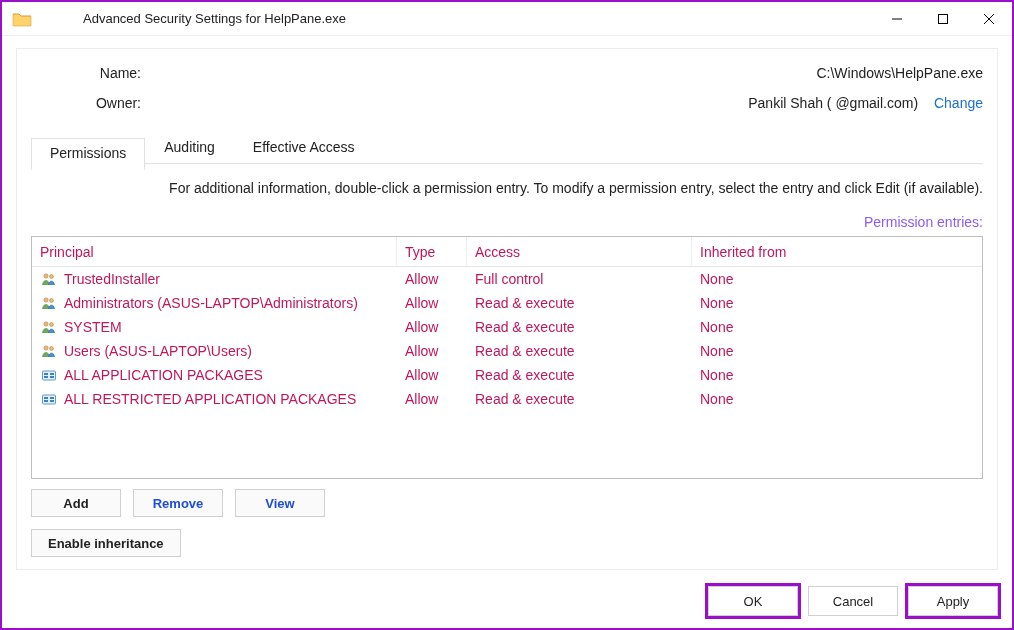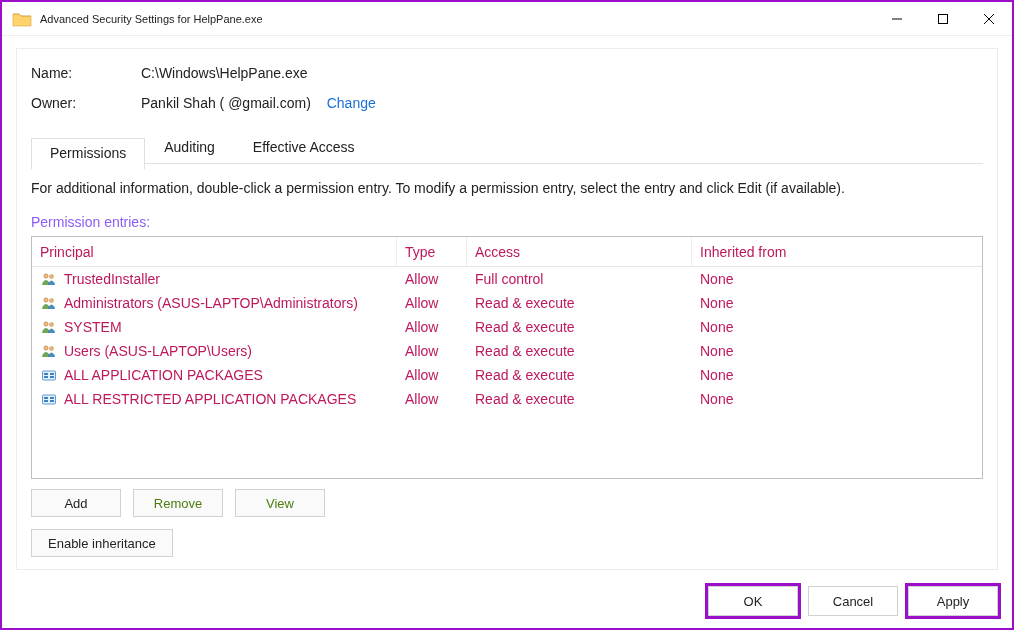--- a/index.html
+++ b/index.html
@@ -13,30 +13,30 @@
   .titlebar {
     height: 34px;
     display: flex; align-items: center;
     background: #fff;
     border-bottom: 1px solid #eee;
   }
   .titlebar .folder-icon {
     width: 20px; height: 16px; margin: 0 8px 0 10px;
     display: inline-block;
   }
-  .titlebar .title { font-size: 11px; color: #222; flex: 1; }
+  .titlebar .title { font-size: 13px; color: #222; flex: 1; margin-left: 43px; }
   .titlebar .winbtn {
     width: 46px; height: 34px; display:flex; align-items:center; justify-content:center;
     color: #000;
   }
   .titlebar svg { display:block; }
 
   .body {
     flex: 1; padding: 12px 14px 4px 14px;
-    display: flex; flex-direction: column;
+    display: flex; flex-direction: column; text-align: right;
   }
 
   .grouppanel {
     border: 1px solid #ececec;
     flex: 1; padding: 16px 14px 12px 14px;
     display: flex; flex-direction: column;
   }
 
   .row { display:flex; align-items:center; font-size:14px; color:#222; margin-bottom: 14px; }
   .row .label { width: 110px; }
@@ -74,29 +74,29 @@
   .th, .td { font-size:14px; color:#be185d; padding: 0 8px; display:flex; align-items:center; }
   .th { font-weight:400; height:100%; border-right:1px solid #eee; }
   .th:last-child, .td:last-child { border-right: none; }
   .col-principal { flex: 0 0 365px; }
   .col-type { flex: 0 0 70px; }
   .col-access { flex: 0 0 225px; }
   .col-inh { flex: 1; }
   .trow { height: 24px; }
   .trow .icon { width: 18px; height:18px; margin-right: 6px; display:inline-flex; align-items:center; justify-content:center; }
 
-  .btnrow { display:flex; gap: 12px; margin-top: 10px; }
+  .btnrow { display:flex; gap: 12px; margin-top: 10px; font-weight: bold; }
   .btn {
     min-width: 90px; height: 28px;
     border: 1px solid #d0d0d0; background:#fafafa;
     font-size: 13px; color:#222;
     display:inline-flex; align-items:center; justify-content:center;
     padding: 0 16px; cursor:pointer;
   }
-  .btn.disabled { color:#4d7c0f; cursor:default; }
+  .btn.disabled { color:#1d4ed8; cursor:default; }
 
   .footer {
     height: 54px; display:flex; align-items:center; justify-content:flex-end;
     padding: 0 14px; gap: 10px;
   }
   .footer .btn { min-width: 90px; height: 30px; background:#fff; }
   .highlight { outline: 3px solid #9b0fc9; outline-offset: 0; }
 </style>
 </head>
 <body>

